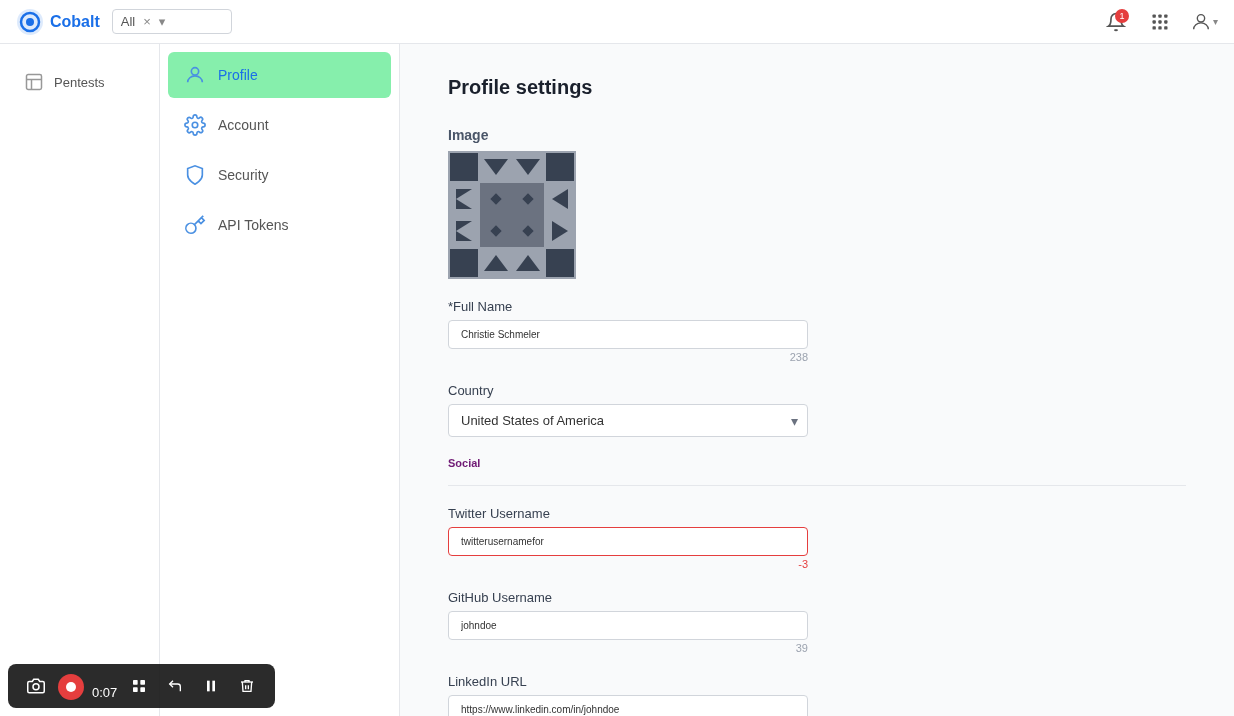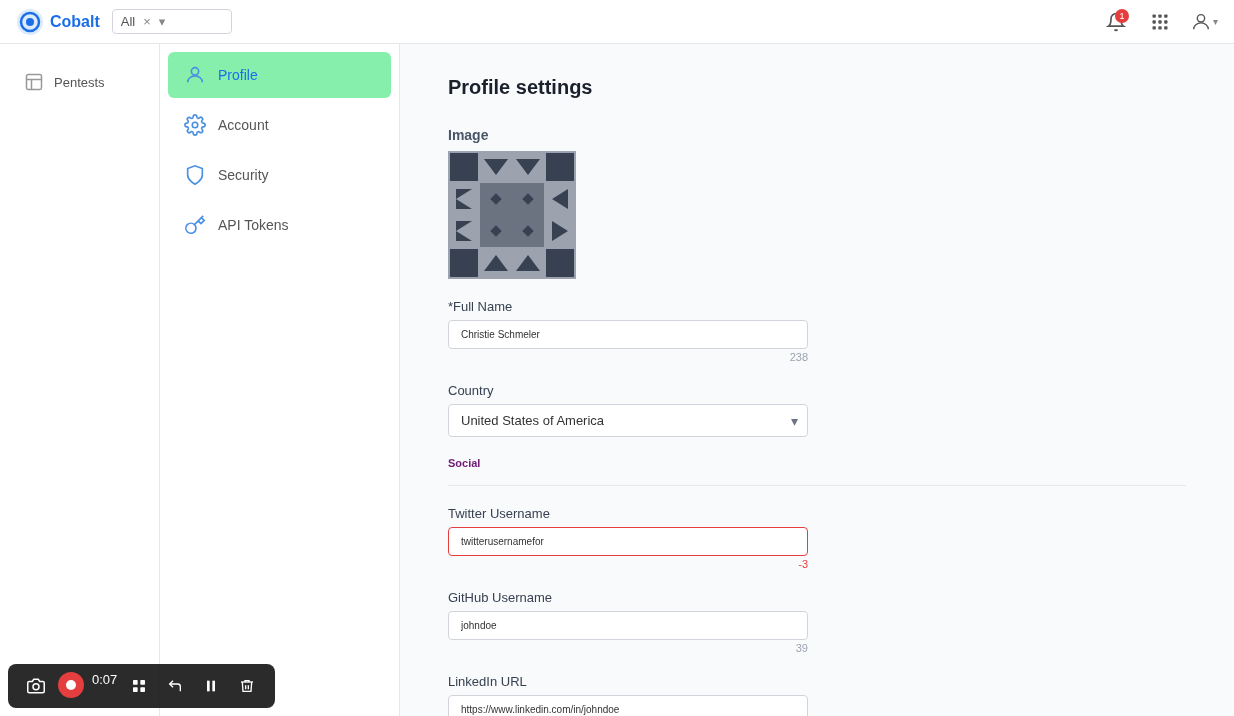--- a/index.html
+++ b/index.html
@@ -58,21 +58,21 @@
       appearance: none; cursor: pointer; outline: none;
     }
     .select-arrow { position: absolute; right: 10px; top: 50%; transform: translateY(-50%); pointer-events: none; color: #6b7280; }
 
     .social-section { margin-top: 8px; }
     .social-divider { border: none; border-top: 1px solid #e5e7eb; margin: 16px 0 20px 0; }
 
     
     .bottom-bar {
       position: fixed; bottom: 0; left: 0;
-      display: flex; align-items: flex-start; gap: 8px;
+      display: flex; align-items: flex-end; gap: 8px;
       background: rgba(20,20,20,0.9); border-radius: 8px;
       padding: 8px 14px; margin: 8px; z-index: 200;
     }
     .bottom-btn { background: none; border: none; cursor: pointer; color: #fff; display: flex; align-items: center; justify-content: center; width: 28px; height: 28px; border-radius: 4px; }
     .record-btn { background: #e53e3e; border-radius: 50%; width: 26px; height: 26px; display: flex; align-items: center; justify-content: center; cursor: pointer; }
     .timer { color: #fff; font-size: 13px; font-weight: 500; }
 
     
     .main-content::-webkit-scrollbar { width: 6px; }
     .main-content::-webkit-scrollbar-track { background: transparent; }

